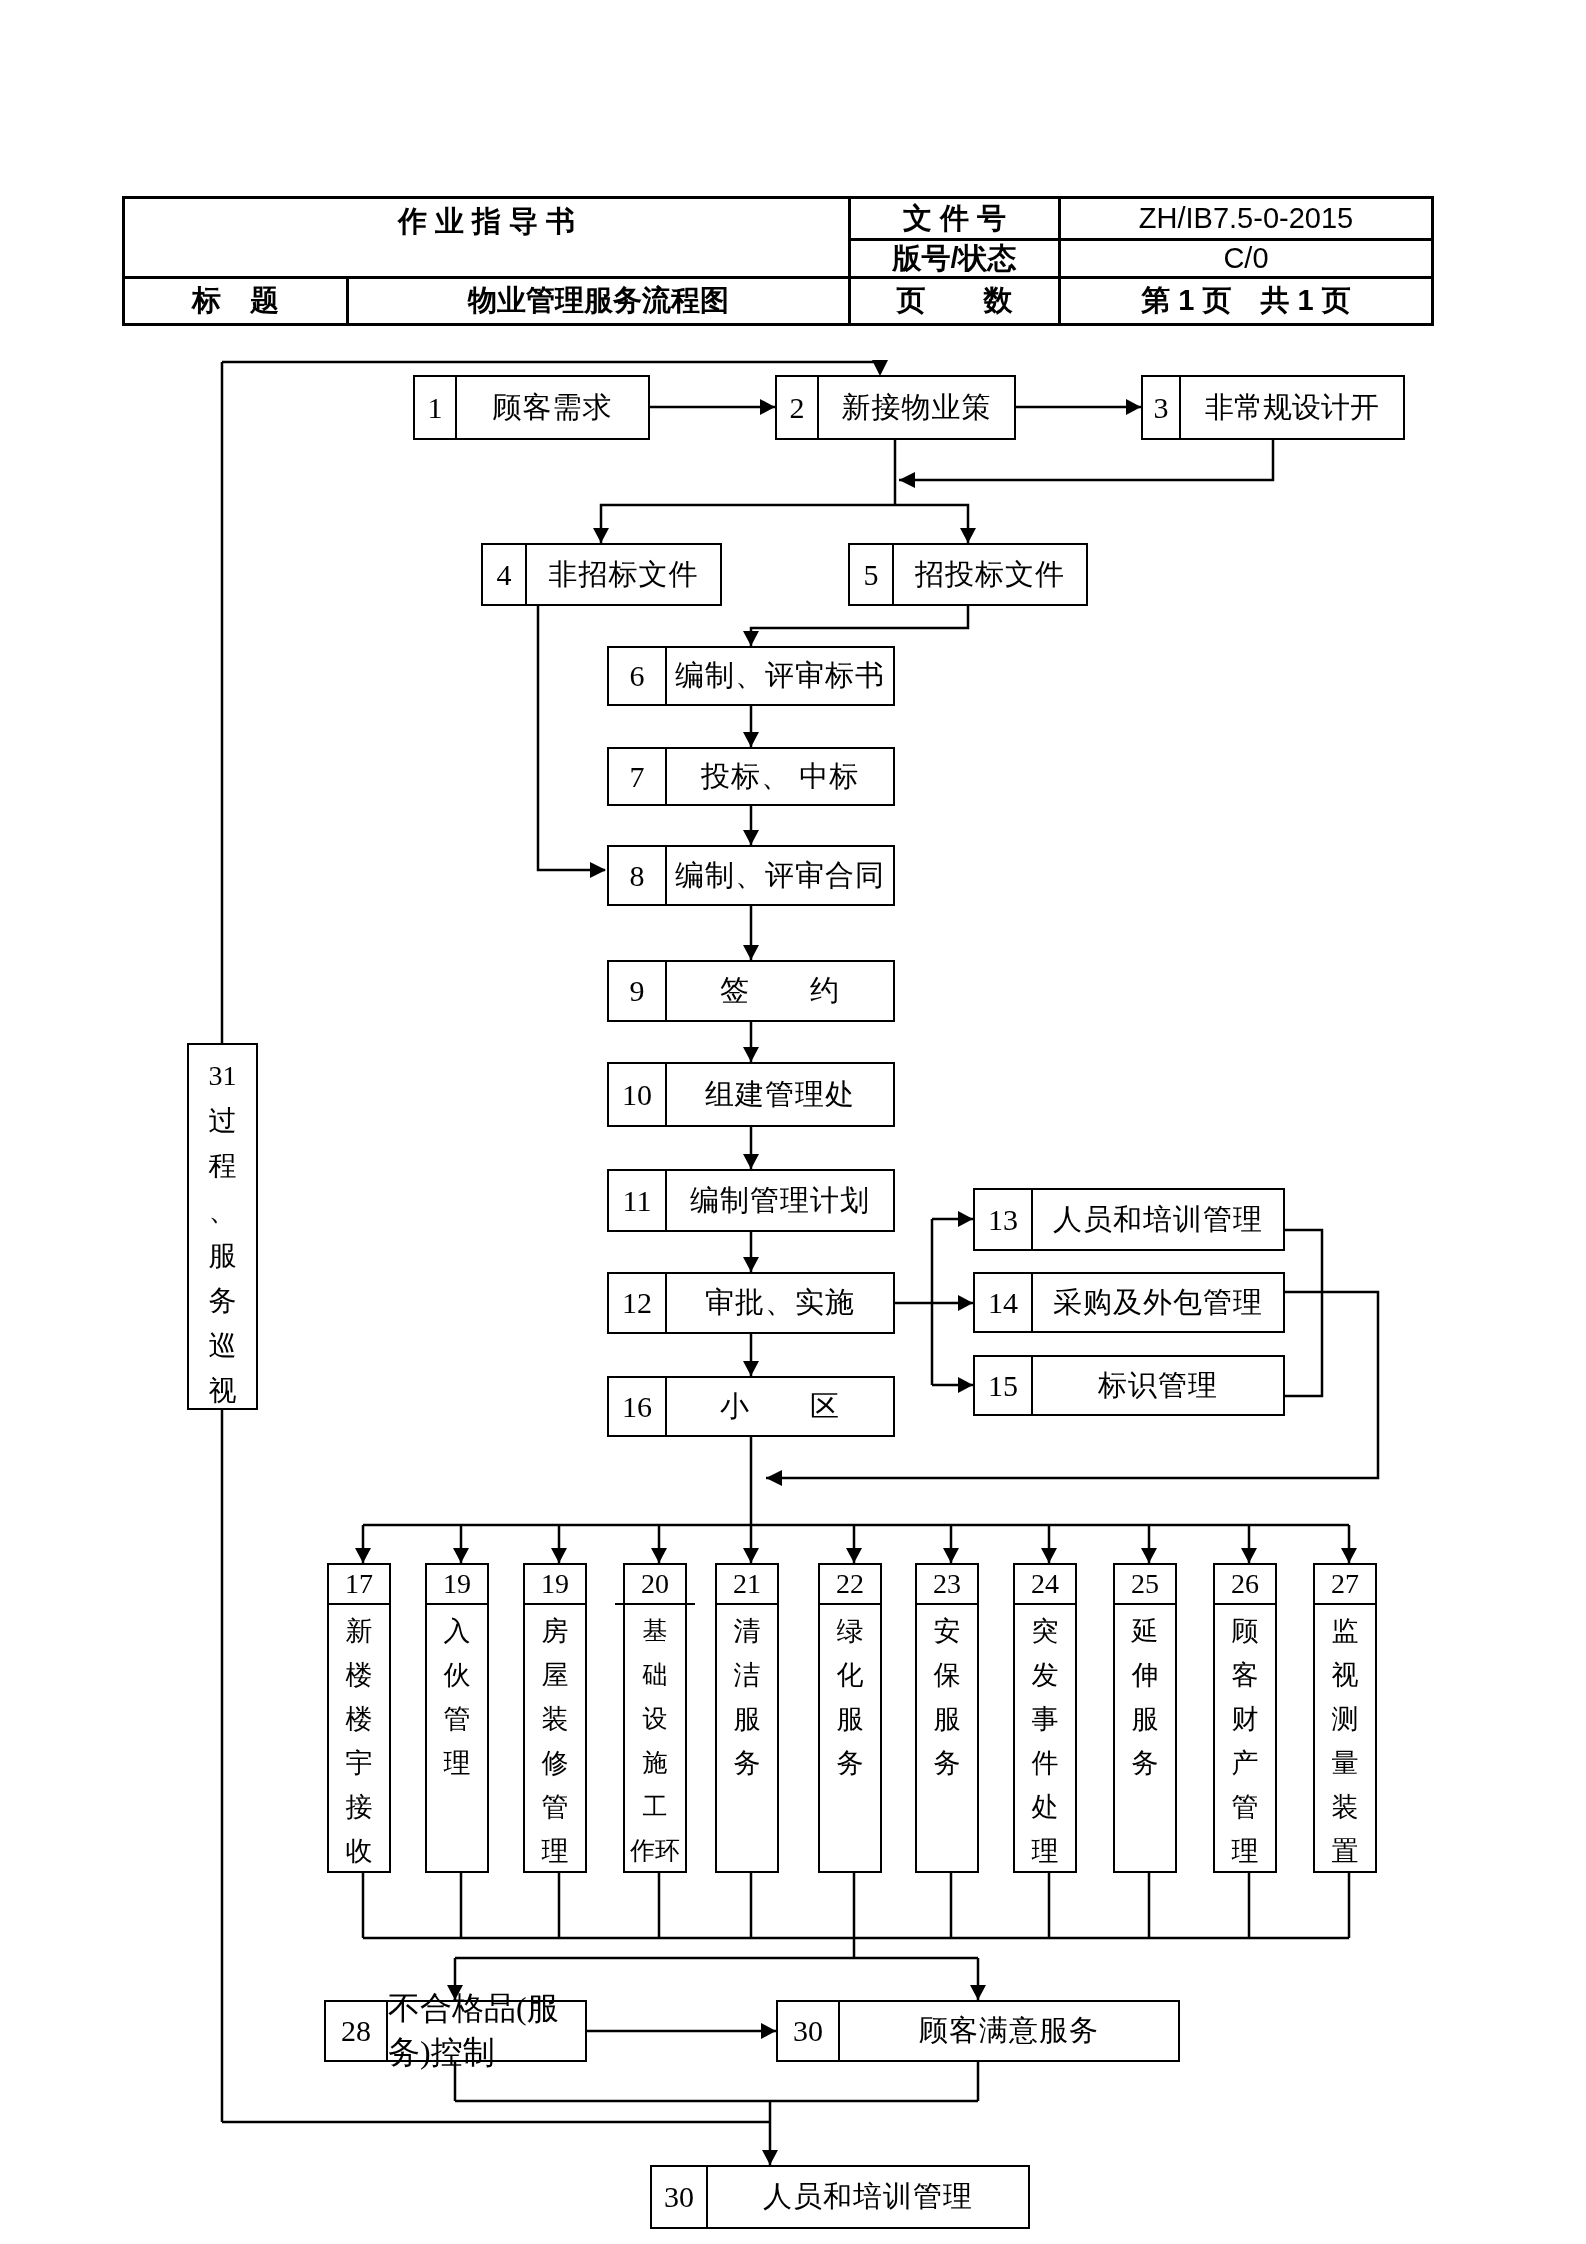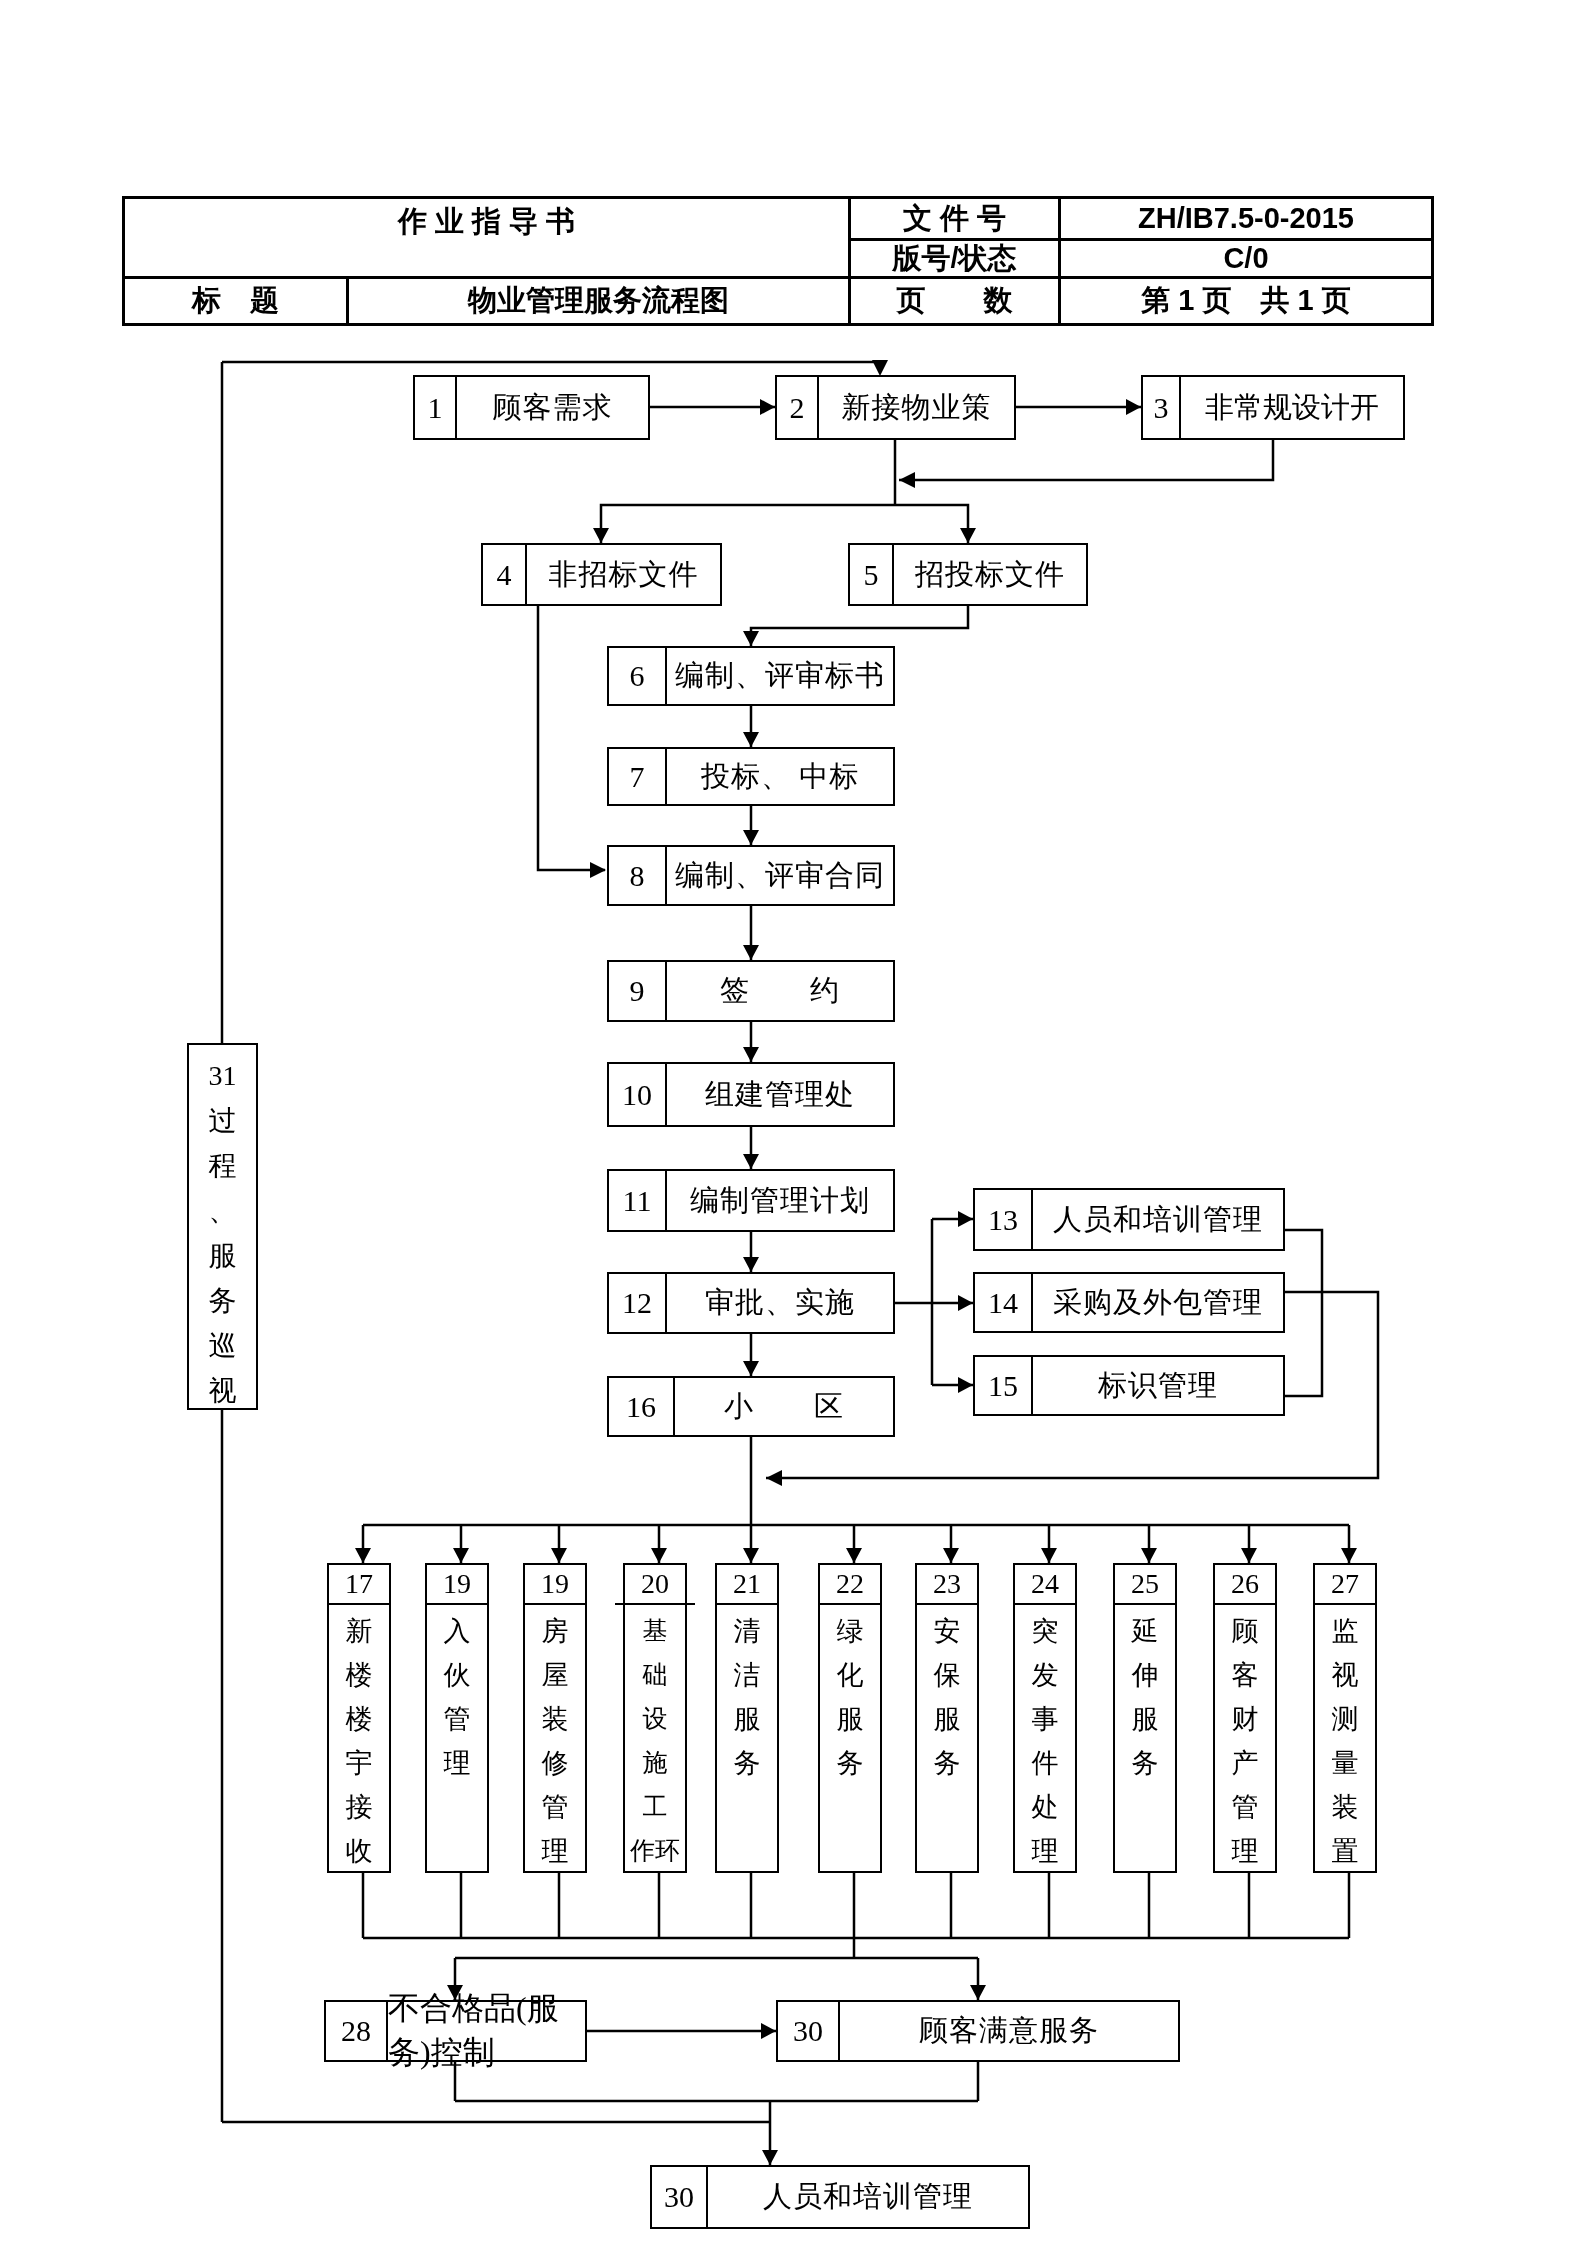--- a/index.html
+++ b/index.html
@@ -6,21 +6,21 @@
   .canvas{position:relative;width:1586px;height:2244px;background:#fff;overflow:hidden;
           font-family:"Liberation Serif","DejaVu Serif",serif;color:#000;}
   svg.wires{position:absolute;left:0;top:0;width:1586px;height:2244px;}
 
   
   .htable{position:absolute;left:122px;top:196px;width:1306px;height:124px;border:3px solid #000;
           display:grid;grid-template-columns:224px 502px 210px 1fr;grid-template-rows:42px 38px 1fr;
           background:#fff;font-family:"Liberation Sans","DejaVu Sans",sans-serif;}
   .hc{display:flex;align-items:center;justify-content:center;font-size:29px;font-weight:bold;
       white-space:pre;box-sizing:border-box;}
-  .hval{font-weight:bold;}
+  .hval{font-weight:normal;}
   .cA{grid-column:1/3;grid-row:1/3;border-right:3px solid #000;border-bottom:3px solid #000;
       align-items:flex-start;padding-top:3px;}
   .cB1{grid-column:3;grid-row:1;border-right:3px solid #000;border-bottom:3px solid #000;}
   .cC1{grid-column:4;grid-row:1;border-bottom:3px solid #000;}
   .cB2{grid-column:3;grid-row:2;border-right:3px solid #000;border-bottom:3px solid #000;}
   .cC2{grid-column:4;grid-row:2;border-bottom:3px solid #000;}
   .cD{grid-column:1;grid-row:3;border-right:3px solid #000;}
   .cE{grid-column:2;grid-row:3;border-right:3px solid #000;}
   .cF{grid-column:3;grid-row:3;border-right:3px solid #000;}
   .cG{grid-column:4;grid-row:3;}
@@ -166,21 +166,21 @@
   </div>
   <div class="fbox" style="left:607px;top:1169px;width:288px;height:63px">
     <span class="num" style="width:58px">11</span>
     <span class="lbl">编制管理计划</span>
   </div>
   <div class="fbox" style="left:607px;top:1272px;width:288px;height:62px">
     <span class="num" style="width:58px">12</span>
     <span class="lbl">审批、实施</span>
   </div>
   <div class="fbox" style="left:607px;top:1376px;width:288px;height:61px">
-    <span class="num" style="width:66px">16</span>
+    <span class="num" style="width:58px">16</span>
     <span class="lbl">小　　区</span>
   </div>
 
   <div class="fbox" style="left:973px;top:1188px;width:312px;height:63px">
     <span class="num" style="width:58px">13</span>
     <span class="lbl">人员和培训管理</span>
   </div>
   <div class="fbox" style="left:973px;top:1272px;width:312px;height:61px">
     <span class="num" style="width:58px">14</span>
     <span class="lbl">采购及外包管理</span>

